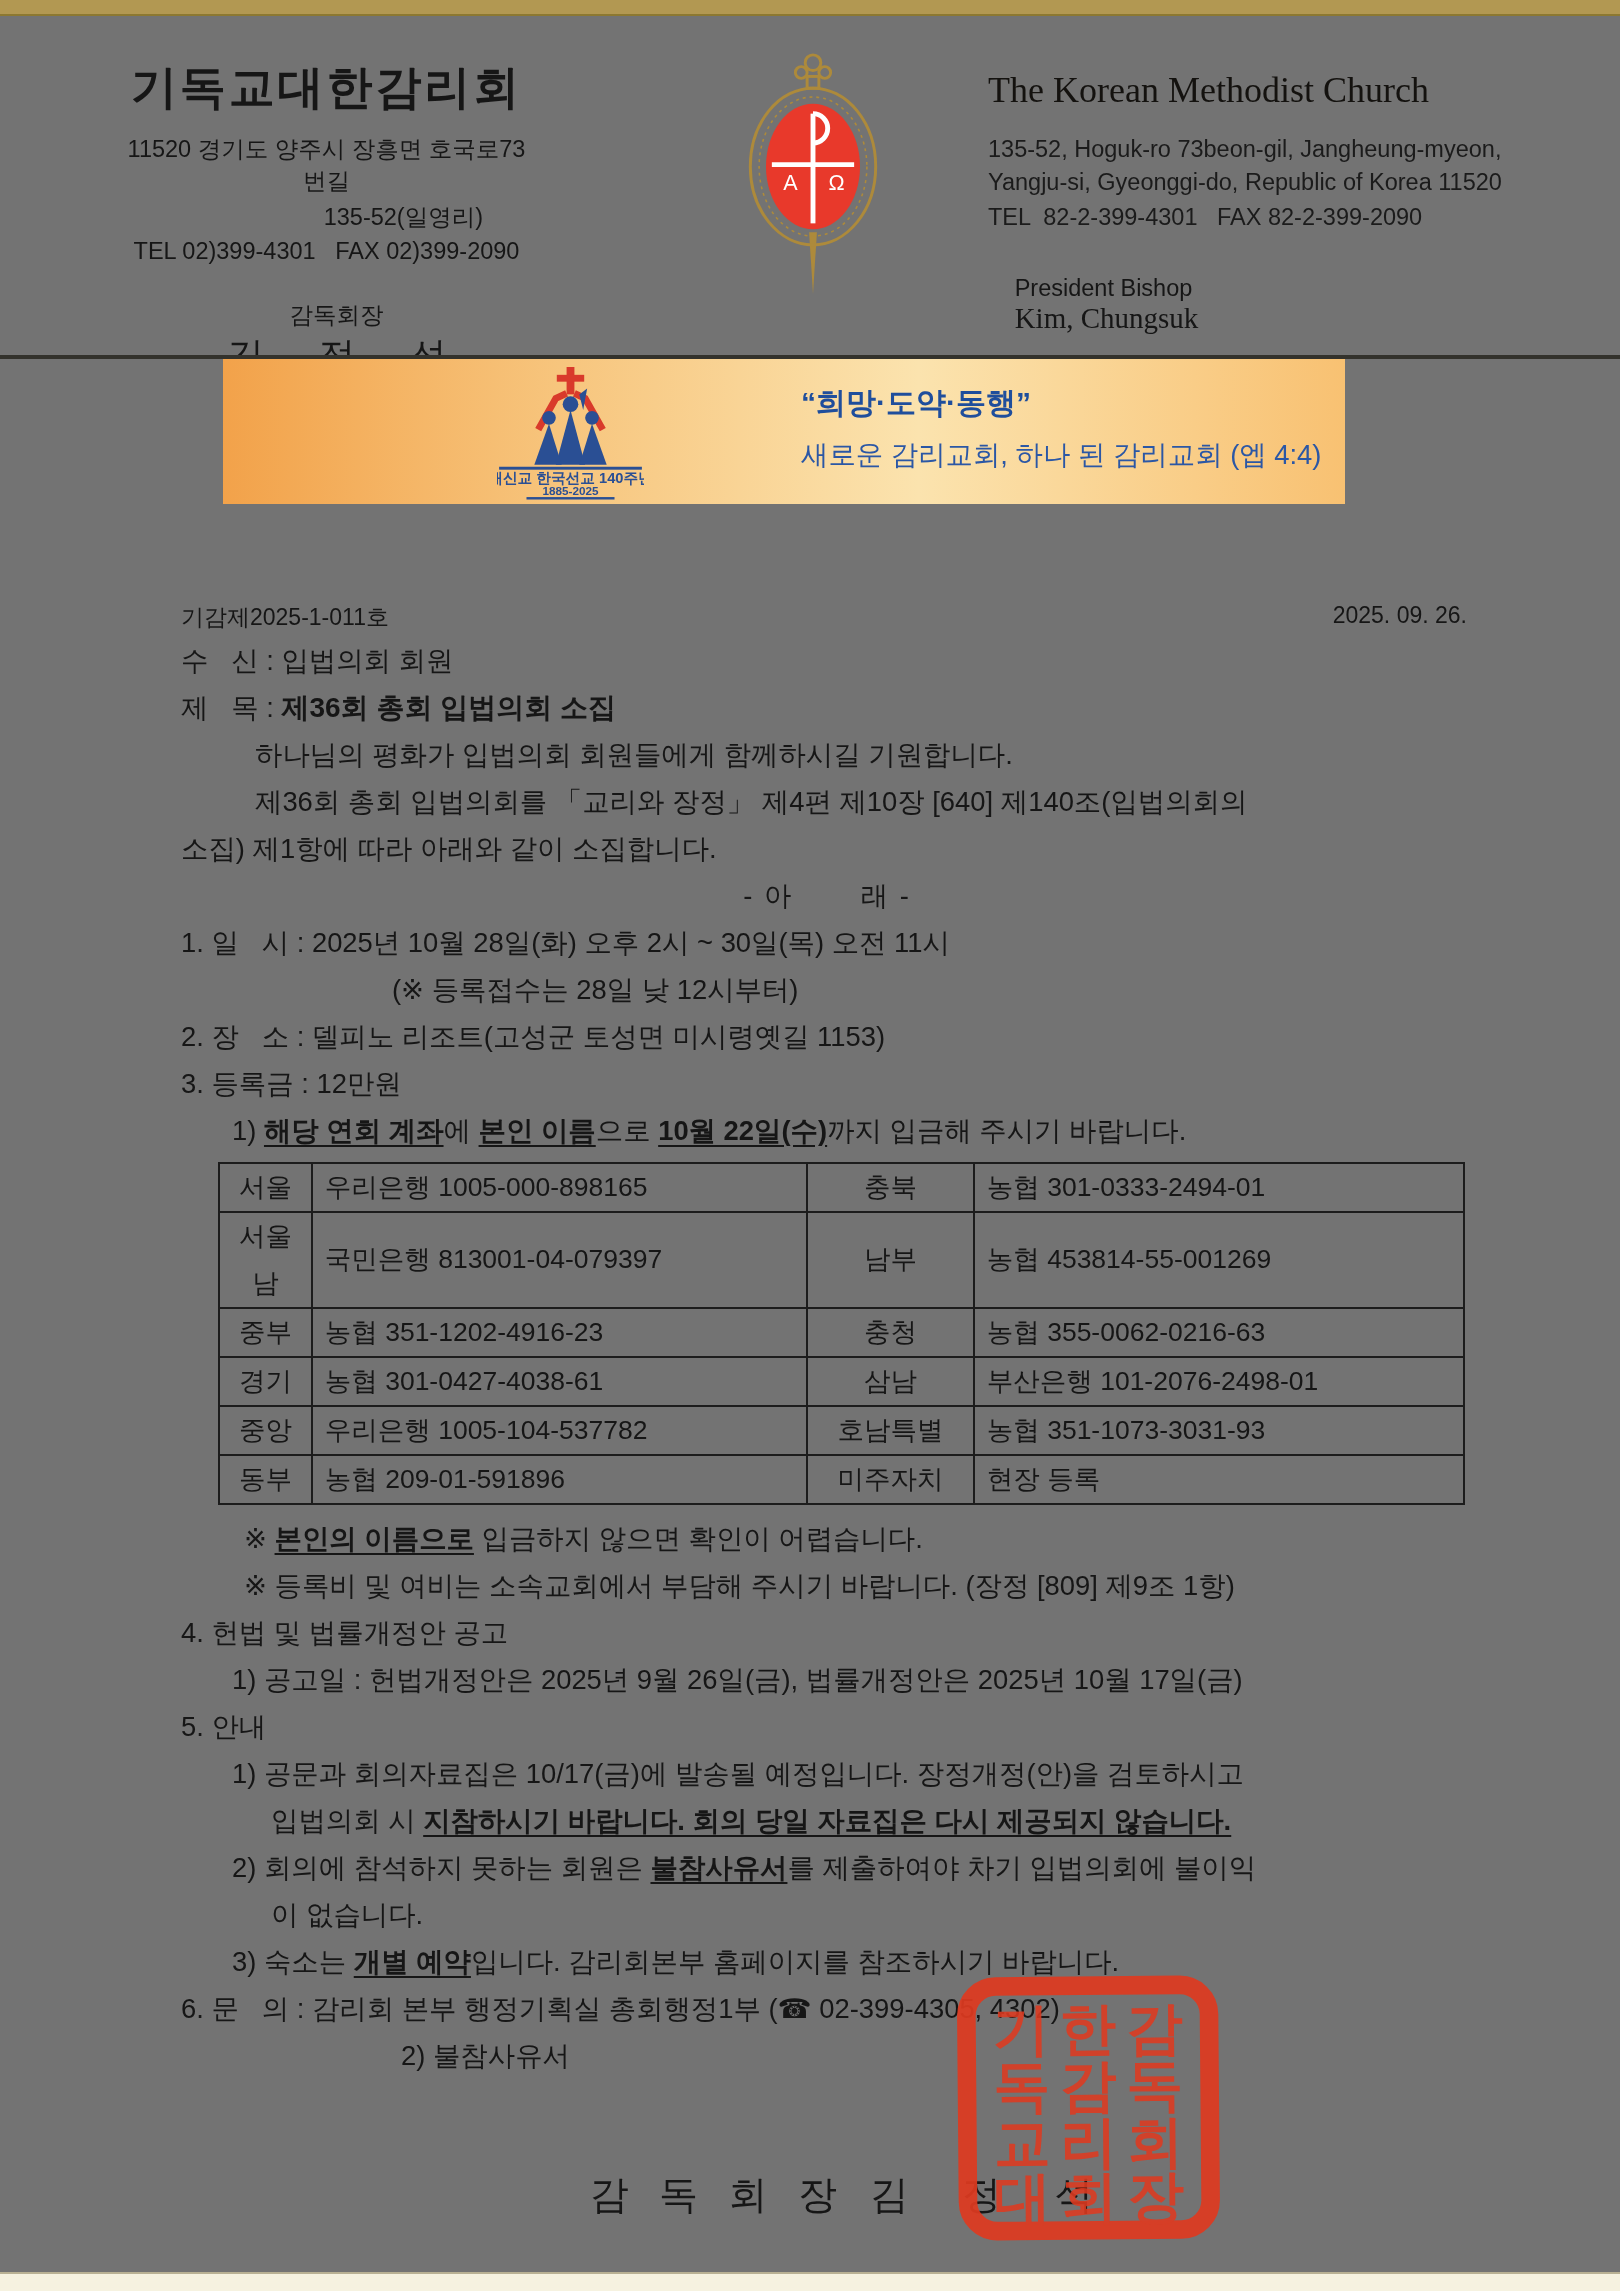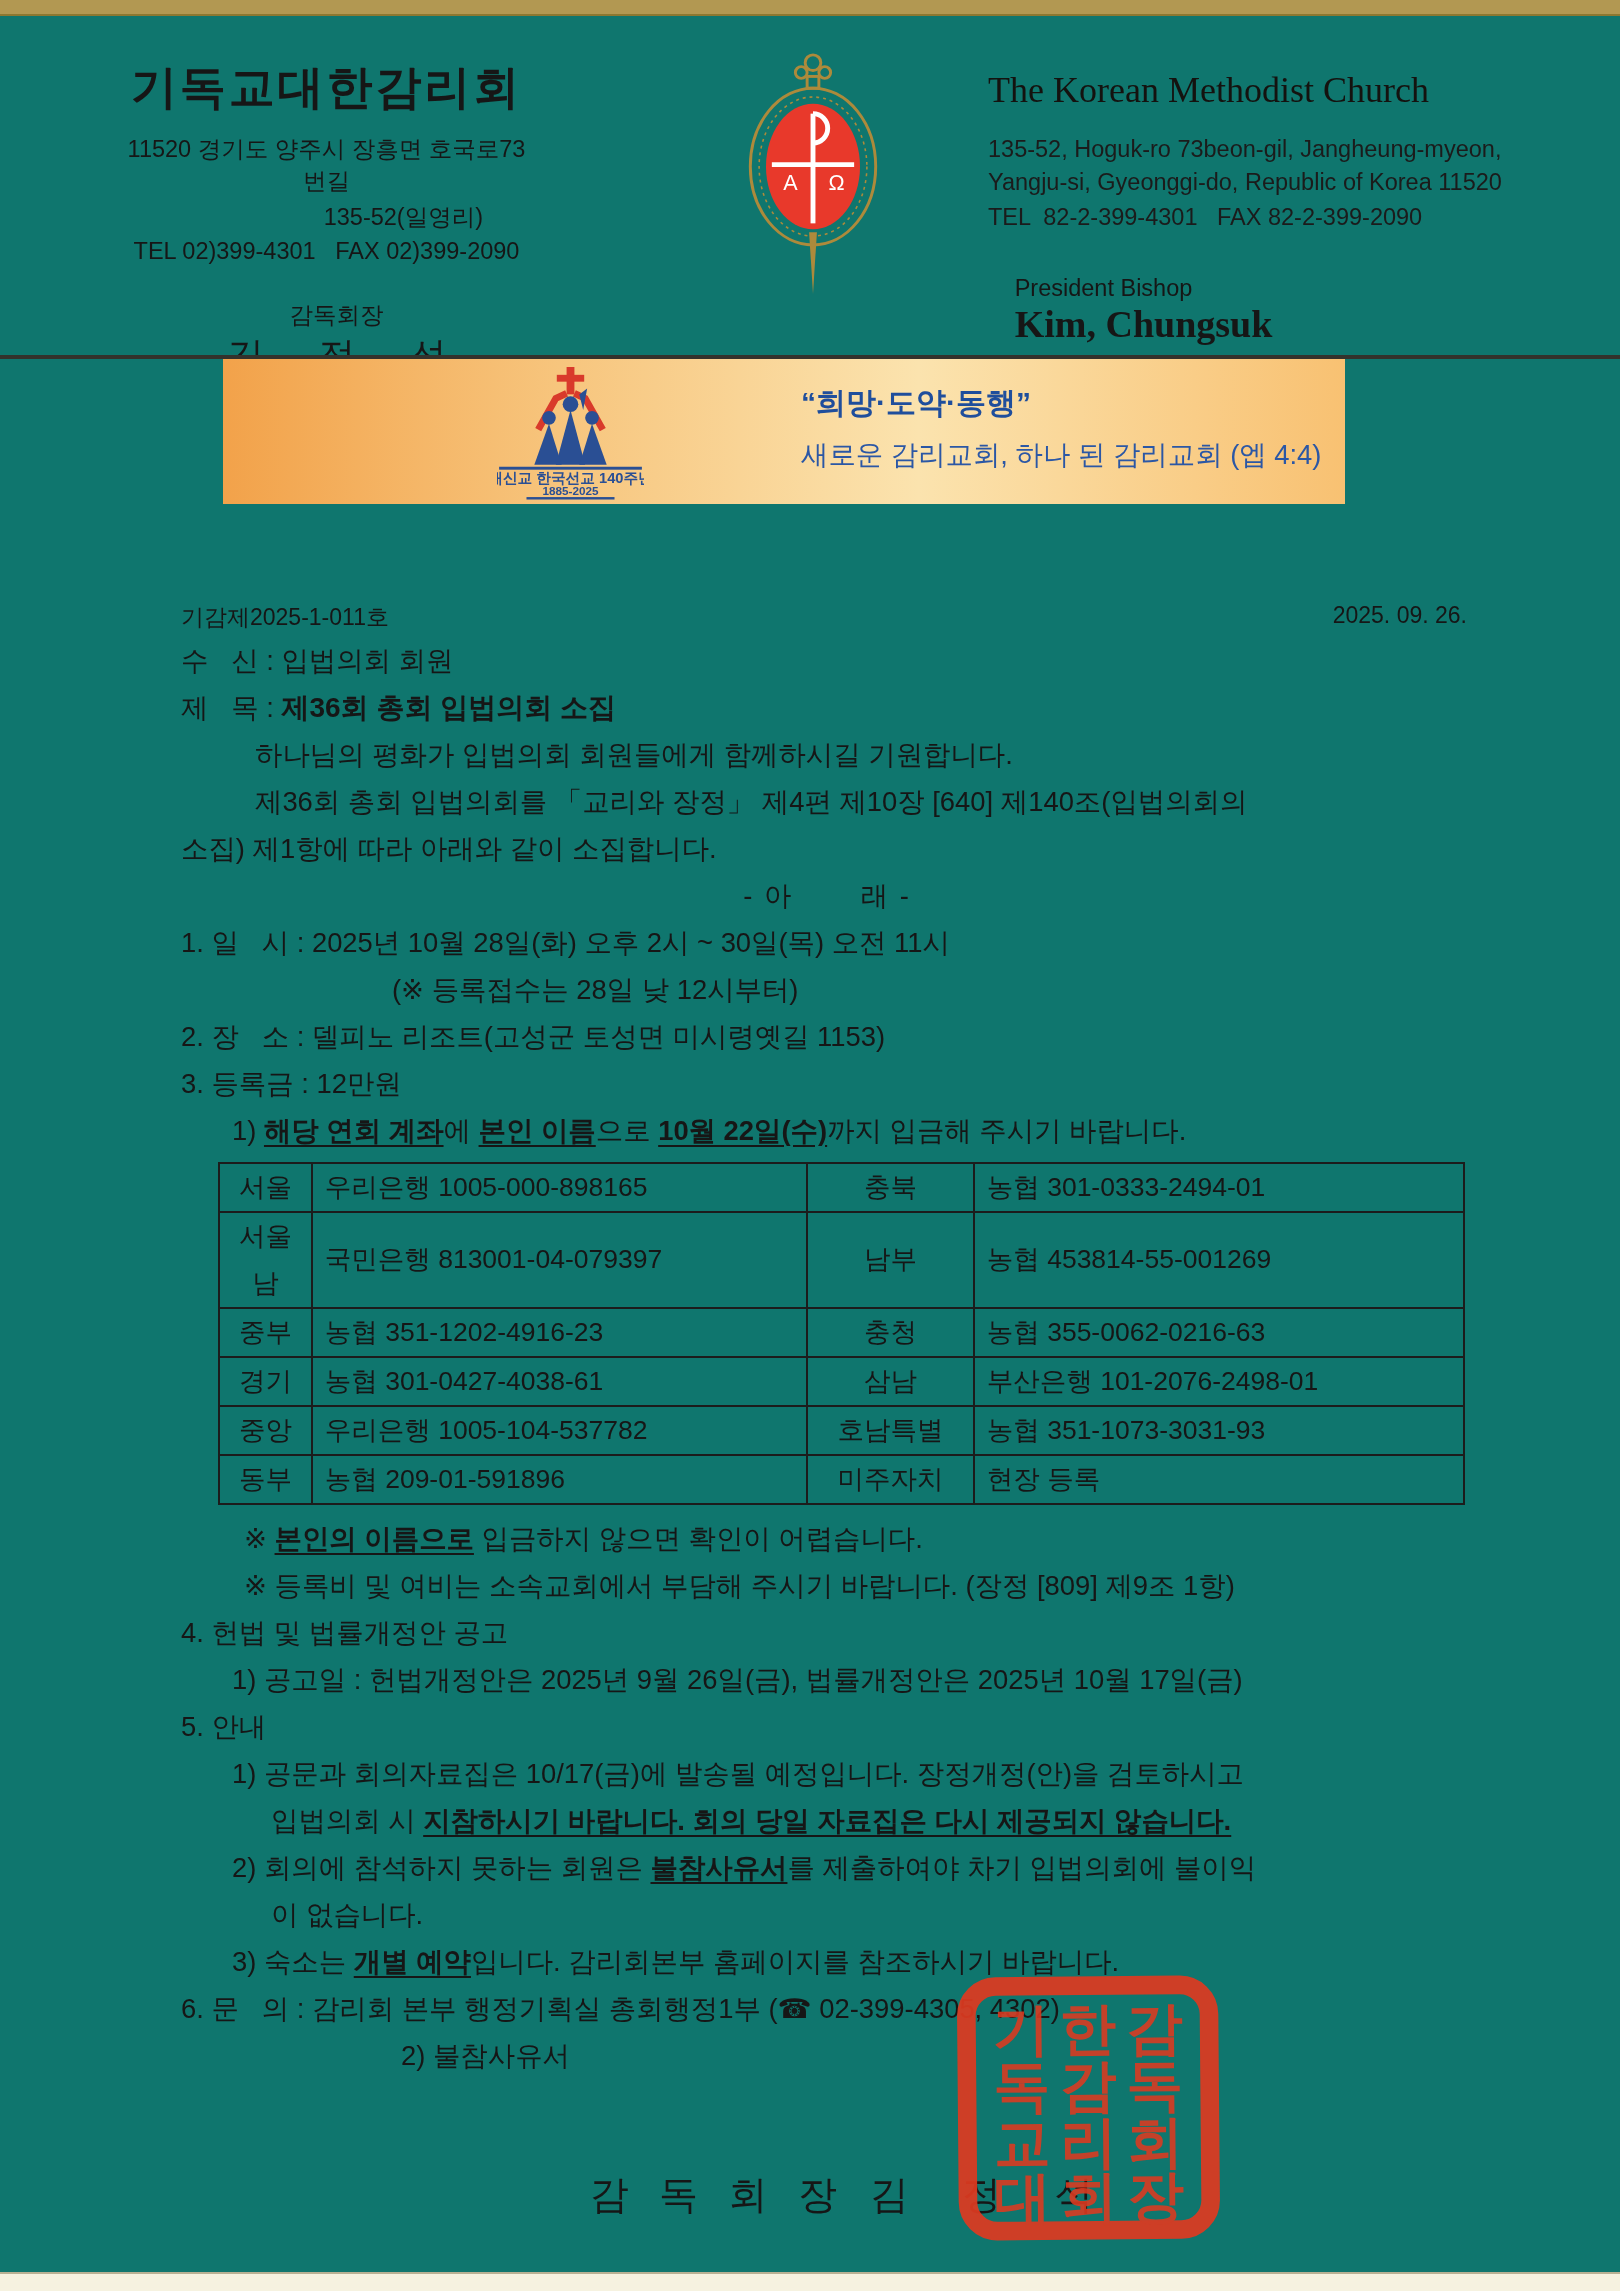--- a/index.html
+++ b/index.html
@@ -1,18 +1,18 @@
 <!DOCTYPE html>
 <html><head>
 <meta charset="utf-8">
 <style>
   html,body { margin:0; padding:0; background:#e9e6da; }
   .page {
     position:relative; width:1620px; height:2292px; margin:0 auto;
-    background:#0f766e; overflow:hidden; color:#161616;
+    background:#737373; overflow:hidden; color:#161616;
     font-family:"Liberation Sans","DejaVu Sans",sans-serif;
   }
   .top-band { position:absolute; left:0; top:0; width:100%; height:13.7px;
     background:#b29852; border-bottom:2.9px solid #8c7831; }
   .bottom-band { position:absolute; left:0; top:2272px; width:100%; height:19.6px;
     background:#f6f2e0; border-top:2px solid #b9b194; }
 
   
   .hdr-left { position:absolute; left:116px; top:57px; width:421px; text-align:center; }
   .org-ko { font-size:46px; font-weight:700; letter-spacing:2.9px; }
@@ -24,21 +24,21 @@
   .pres-ko .nm { font-size:37px; letter-spacing:5.9px; white-space:pre-wrap; }
 
   .emblem { position:absolute; left:717px; top:41px; width:192px; height:255px; }
 
   .hdr-right { position:absolute; left:988px; top:69px; width:549px; }
   .org-en { font-size:36px; font-family:"Liberation Serif","DejaVu Serif",serif; color:#14120f; }
   .addr-en { margin-top:21.6px; font-size:23.5px; line-height:33px; color:#1b1b1b; }
   .tel-en { margin-top:2px; font-size:23.5px; }
   .pres-en { margin-top:23.5px; white-space:pre-wrap; }
   .pres-en .lbl { font-size:23.5px; }
-  .pres-en .nm { font-size:38px; font-weight:700; font-family:"Liberation Serif","DejaVu Serif",serif; }
+  .pres-en .nm { font-size:29px; font-weight:400; font-family:"Liberation Serif","DejaVu Serif",serif; }
 
   .hdr-divider { position:absolute; left:0; top:355px; width:100%; height:3.9px; background:#33322c; }
 
   
   .banner { position:absolute; left:223px; top:359px; width:1122px; height:145px;
     background:linear-gradient(90deg,#f2a24a 0%,#f7c57d 30%,#fbe3ae 62%,#f8c172 100%); }
   .banner-logo { position:absolute; left:274px; top:7.8px; width:147px; height:133px; }
   .banner-text { position:absolute; left:578px; top:23.5px; width:549px; color:#2b57a5; }
   .slogan { font-size:30px; font-weight:700; color:#1f4e9c; }
   .banner-sub { margin-top:13.7px; font-size:27.4px; }

